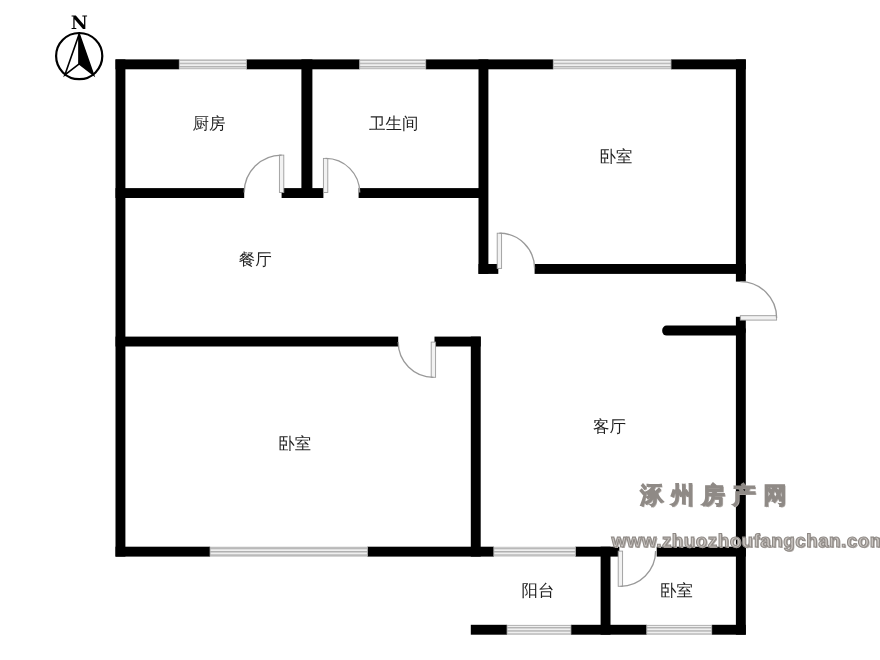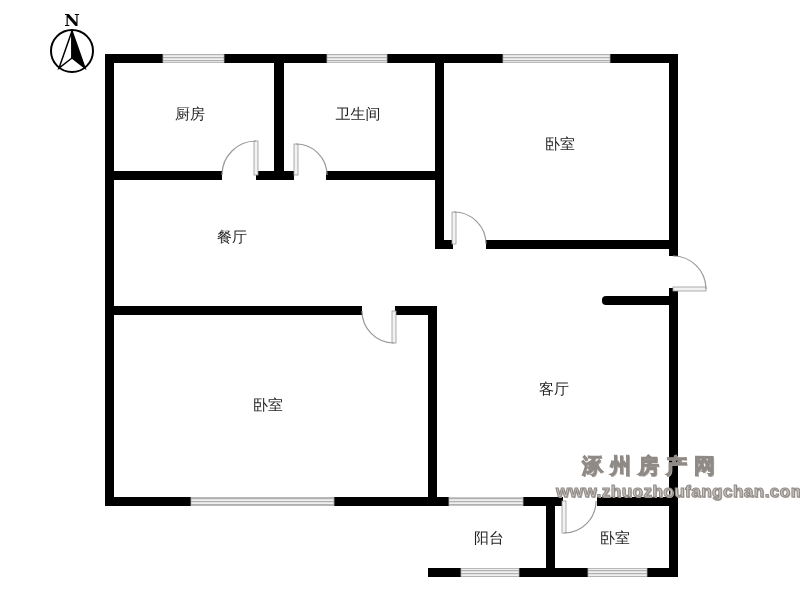--- a/index.html
+++ b/index.html
@@ -16,21 +16,21 @@
   .plan-svg text.compass-n{
     font-family:"DejaVu Serif",serif;font-weight:bold;
     font-size:17px;fill:#000;text-anchor:middle;
   }
   .watermark-line{
     position:absolute;font-weight:bold;color:#c9c4c0;
     -webkit-text-stroke:1px #8f8a86;
     text-shadow:1px 1px 0 #b5b0ac;
     white-space:nowrap;z-index:5;
   }
-  .watermark-name{left:582px;top:452px;font-size:21px;letter-spacing:7px;}
+  .watermark-name{left:582px;top:436px;font-size:21px;letter-spacing:7px;}
   .watermark-url{left:556px;top:482px;font-size:17px;letter-spacing:0.5px;}
 </style>
 </head>
 <body>
 
 <div class="stage">
   <svg class="plan-svg" width="800" height="600" viewBox="0 0 800 600">
     <defs>
       <pattern id="winhatch" width="6" height="3" patternUnits="userSpaceOnUse">
         <rect width="6" height="3" fill="#efefef"></rect>

